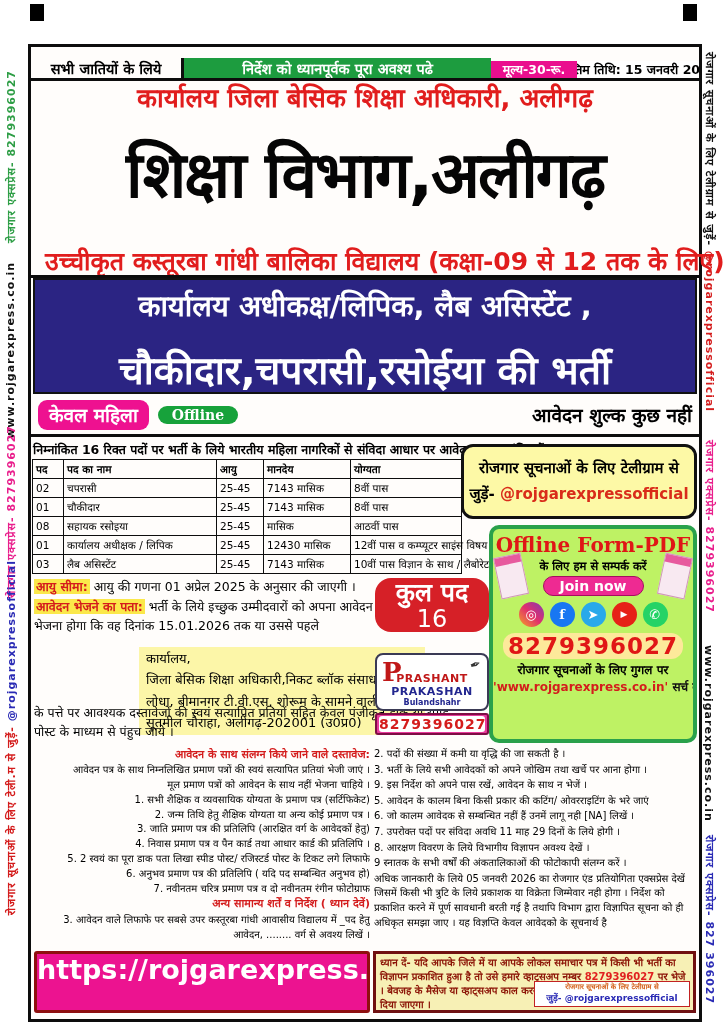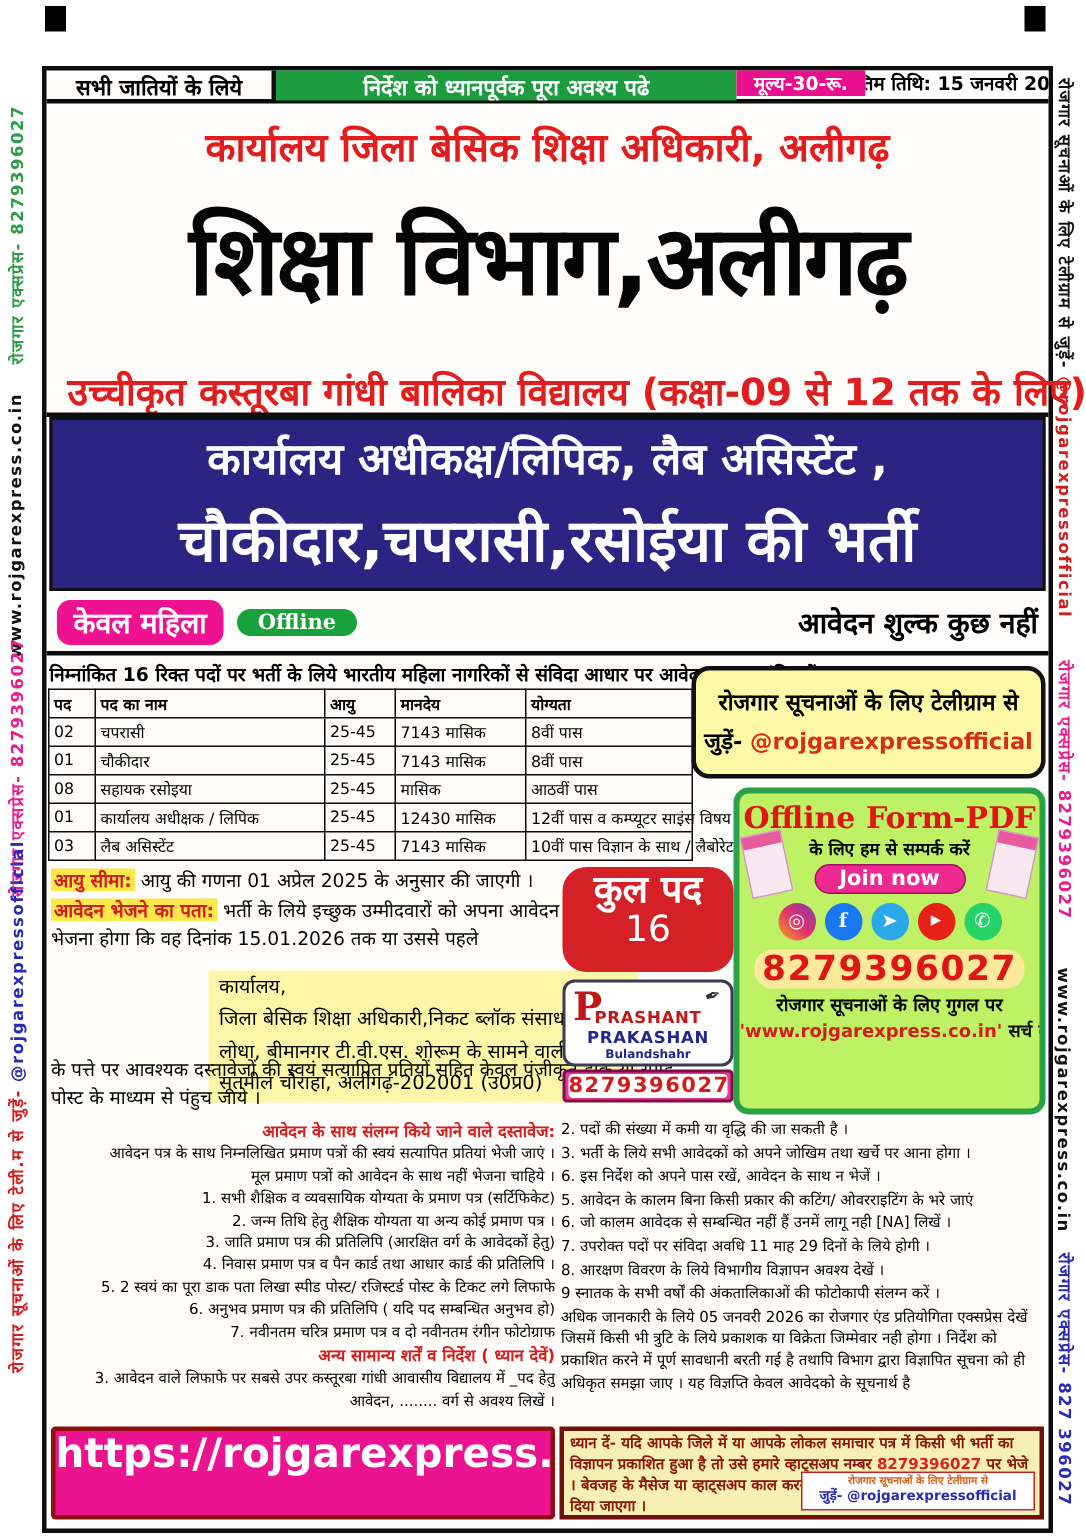--- a/index.html
+++ b/index.html
@@ -11,36 +11,36 @@
   .mark{position:absolute;background:#000;}
 
   
   .vtext{position:absolute;writing-mode:vertical-rl;white-space:nowrap;font-size:11px;font-weight:bold;letter-spacing:1px;}
   .vtext.up{transform:rotate(180deg);}
 
   
   .frame{position:absolute;left:28px;top:44px;width:668px;height:972px;border:3px solid #0d0d0d;background:#fffdfb;}
 
   
-  .topbar{top:0;left:0;right:0;height:22px;display:flex;align-items:flex-start;border-bottom:3px solid #0d0d0d;}
+  .topbar{top:0;left:0;right:0;height:34px;display:flex;align-items:flex-end;border-bottom:3px solid #0d0d0d;}
   .tb-cell{display:flex;align-items:center;justify-content:center;font-weight:bold;white-space:nowrap;overflow:hidden;}
   .tb-castes{width:150px;border-right:3px solid #0d0d0d;font-size:14.5px;}
   .tb-notice{flex:1;background:#1d9c3f;color:#fff;font-size:14.5px;}
   .tb-price{width:86px;background:#ea0f8e;color:#fff;font-size:12.5px;}
   .tb-date{width:122px;font-size:12.5px;background:#fff;}
 
   .office-title{top:32px;left:0;right:0;text-align:center;color:#e11d1d;font-size:26px;font-weight:bold;white-space:nowrap;}
   .dept-title{top:62px;left:0;right:0;height:132px;line-height:132px;text-align:center;font-size:64px;font-weight:bold;
               letter-spacing:-2px;color:#050505;white-space:nowrap;}
   .subtitle{top:196px;left:0;right:0;color:#e11d1d;font-size:25px;font-weight:bold;white-space:nowrap;padding-left:14px;}
   .divider{top:228px;left:0;right:0;height:3px;background:#0d0d0d;}
 
   .navy-box{top:231px;left:2px;right:2px;height:116px;background:#2b2483;color:#fff;text-align:center;border:2px solid #111;}
   .navy-l1{font-size:29px;font-weight:bold;margin-top:5px;white-space:nowrap;}
-  .navy-l2{font-size:39px;font-weight:bold;margin-top:8px;white-space:nowrap;}
+  .navy-l2{font-size:39px;font-weight:bold;margin-top:18px;white-space:nowrap;}
 
   .elig-row{top:349px;left:0;right:0;height:41px;display:flex;align-items:center;gap:9px;padding:0 7px;
             border-bottom:3px solid #0d0d0d;font-weight:bold;}
   .elig-qual{font-size:21px;white-space:nowrap;}
   .badge-pink{background:#ee1190;color:#fff;font-size:19px;padding:2px 11px;border-radius:9px;white-space:nowrap;}
   .badge-green{background:#17a23b;color:#fff;font-size:14px;padding:1px 14px;border-radius:9px;white-space:nowrap;
                font-family:"DejaVu Serif",serif;}
   .elig-fee{font-size:19px;margin-left:auto;white-space:nowrap;}
 
   .intro-line{top:394px;left:2px;font-size:12.5px;font-weight:bold;white-space:nowrap;}
@@ -75,21 +75,21 @@
   .search-suffix{color:#111;}
   .paper{position:absolute;width:26px;height:40px;background:#f8e9f1;border:1px solid #cf9ab5;}
   .paper .ph{display:block;height:8px;background:#e75a9e;}
 
   .age-line{top:531px;left:3px;width:428px;font-size:12.5px;line-height:1.5;}
   .hl-label{background:#fbe84a;color:#d41c1c;font-weight:bold;padding:0 2px;}
   .send-para{top:550px;left:3px;width:430px;font-size:12.5px;line-height:1.55;}
   .addr-block{top:600px;left:108px;width:286px;background:#fcf6a8;font-size:13px;line-height:1.65;padding:1px 7px;}
   .post-para{top:656px;left:3px;width:432px;font-size:12.5px;line-height:1.55;}
 
-  .total-badge{top:531px;left:344px;width:114px;height:70px;background:#d62027;border-radius:16px;color:#fff;text-align:center;}
+  .total-badge{top:531px;left:344px;width:114px;height:54px;background:#d62027;border-radius:16px;color:#fff;text-align:center;}
   .total-label{font-size:25px;font-weight:bold;margin-top:1px;line-height:1.1;}
   .total-value{font-size:24px;font-weight:normal;line-height:1;}
 
   .pub-box{top:606px;left:344px;width:114px;text-align:center;}
   .pub-card{background:#fff;border:2px solid #3a3a55;border-radius:8px;padding:3px 2px 2px 2px;position:relative;}
   .pub-p{position:absolute;left:5px;top:4px;color:#c01818;font-size:26px;font-weight:bold;font-family:"DejaVu Serif",serif;line-height:1;}
   .pub-pen{position:absolute;right:6px;top:2px;font-size:13px;color:#333;transform:rotate(-20deg);}
   .pub-n1{color:#c01818;font-size:11px;font-weight:bold;margin-top:14px;letter-spacing:.5px;}
   .pub-n2{color:#22268f;font-size:11px;font-weight:bold;letter-spacing:.5px;}
   .pub-city{color:#22268f;font-size:8px;font-weight:bold;}
@@ -273,21 +273,21 @@
       <div>5.  2 स्वयं का पूरा डाक पता लिखा स्पीड पोस्ट/ रजिस्टर्ड पोस्ट के टिकट लगे लिफाफे</div>
       <div>6.  अनुभव प्रमाण पत्र की प्रतिलिपि ( यदि पद सम्बन्धित अनुभव हो)</div>
       <div>7.  नवीनतम चरित्र प्रमाण पत्र व दो नवीनतम रंगीन फोटोग्राफ</div>
       <div class="red-head">अन्य सामान्य शर्तें व निर्देश ( ध्यान देवें)</div>
       <div>3. आवेदन वाले लिफाफे पर सबसे उपर कस्तूरबा गांधी आवासीय विद्यालय में _पद हेतु आवेदन, ........ वर्ग से अवश्य लिखें ।</div>
     </div>
 
     <div class="abs cond-col">
       <div class="cond-item">2.  पदों की संख्या में कमी या वृद्धि की जा सकती है ।</div>
       <div class="cond-item">3.  भर्ती के लिये सभी आवेदकों को अपने जोखिम तथा खर्चे पर आना होगा ।</div>
-      <div class="cond-item">6.  इस निर्देश को अपने पास रखें, आवेदन के साथ न भेजें ।</div>
+      <div class="cond-item">9.  इस निर्देश को अपने पास रखें, आवेदन के साथ न भेजें ।</div>
       <div class="cond-item">5.  आवेदन के कालम बिना किसी प्रकार की कटिंग/ ओवरराइटिंग के भरे जाएं</div>
       <div class="cond-item">6.  जो कालम आवेदक से सम्बन्धित नहीं हैं उनमें लागू नही [NA] लिखें ।</div>
       <div class="cond-item">7.  उपरोक्त पदों पर संविदा अवधि 11 माह 29 दिनों के लिये होगी ।</div>
       <div class="cond-item">8.  आरक्षण विवरण के लिये विभागीय विज्ञापन अवश्य देखें ।</div>
       <div class="cond-item">9   स्नातक के सभी वर्षों की अंकतालिकाओं की फोटोकापी संलग्न करें ।</div>
       <div>अधिक जानकारी के लिये 05 जनवरी 2026 का रोजगार एंड प्रतियोगिता एक्सप्रेस देखें जिसमें किसी भी त्रुटि के लिये प्रकाशक या विक्रेता जिम्मेवार नही होगा । निर्देश को प्रकाशित करने में पूर्ण सावधानी बरती गई है तथापि विभाग द्वारा विज्ञापित सूचना को ही अधिकृत समझा जाए । यह विज्ञप्ति केवल आवेदको के सूचनार्थ है</div>
     </div>
 
     <div class="abs dl-box">
       <div class="dl-url">https://rojgarexpress.co.in</div>

